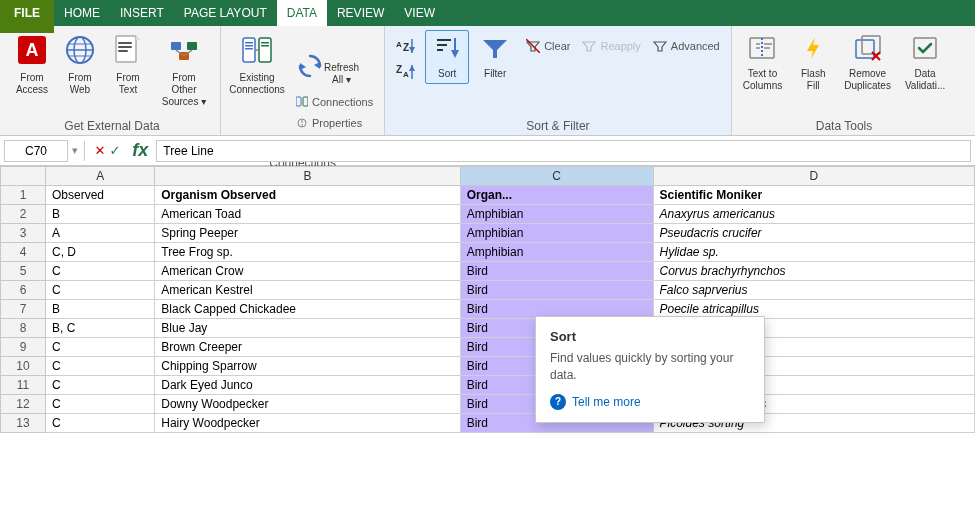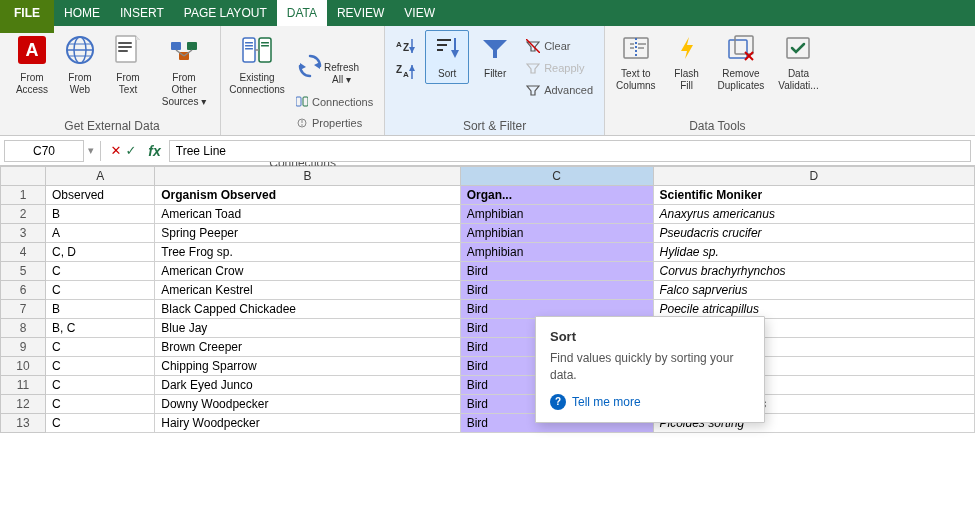--- a/index.html
+++ b/index.html
@@ -118,30 +118,30 @@
     .formula-bar {
       display: flex;
       align-items: center;
       height: 30px;
       border-bottom: 1px solid #c8c8c8;
       background: #fff;
       padding: 0 4px;
       gap: 4px;
     }
     .cell-ref {
-      width: 80px;
+      width: 64px;
       border: 1px solid #c8c8c8;
       padding: 2px 6px;
       font-size: 12px;
       text-align: center;
       height: 22px;
     }
     .formula-icons { display: flex; gap: 4px; padding: 0 4px; color: #555; font-size: 13px; }
     .formula-icons span { cursor: pointer; }
-    .fx-icon { font-style: italic; font-weight: bold; color: #217346; font-size: 14px; cursor: pointer; padding: 0 4px; }
+    .fx-icon { font-style: italic; font-weight: bold; color: #217346; font-size: 18px; cursor: pointer; padding: 0 4px; }
     .formula-input {
       flex: 1;
       border: 1px solid #c8c8c8;
       padding: 2px 6px;
       font-size: 12px;
       height: 22px;
     }
 
     
     .spreadsheet-container {
@@ -427,21 +427,21 @@
 
       <div class="ribbon-btn">
         <div class="icon">
           <svg width="28" height="28" viewBox="0 0 28 28">
               <polygon points="2,6 26,6 16,16 16,24 12,24 12,16" fill="#4472c4"></polygon>
             </svg>
         </div>
         <div class="label">Filter</div>
       </div>
 
-      <div style="display:flex;flex-direction:column;justify-content:space-between;gap:2px;margin-top:6px;">
+      <div style="display:flex;flex-direction:row;justify-content:space-between;gap:2px;margin-top:6px;">
         <div class="ribbon-btn-sm">
           <svg width="14" height="14" viewBox="0 0 14 14">
               <polygon points="1,3 13,3 9,8 9,12 5,12 5,8" fill="none" stroke="#555" stroke-width="1.2"></polygon>
               <line x1="0" y1="0" x2="14" y2="14" stroke="#c00" stroke-width="1.5"></line>
             </svg>
           <span>Clear</span>
         </div>
         <div class="ribbon-btn-sm disabled">
           <svg width="14" height="14" viewBox="0 0 14 14">
               <polygon points="1,3 13,3 9,8 9,12 5,12 5,8" fill="none" stroke="#bbb" stroke-width="1.2"></polygon>

